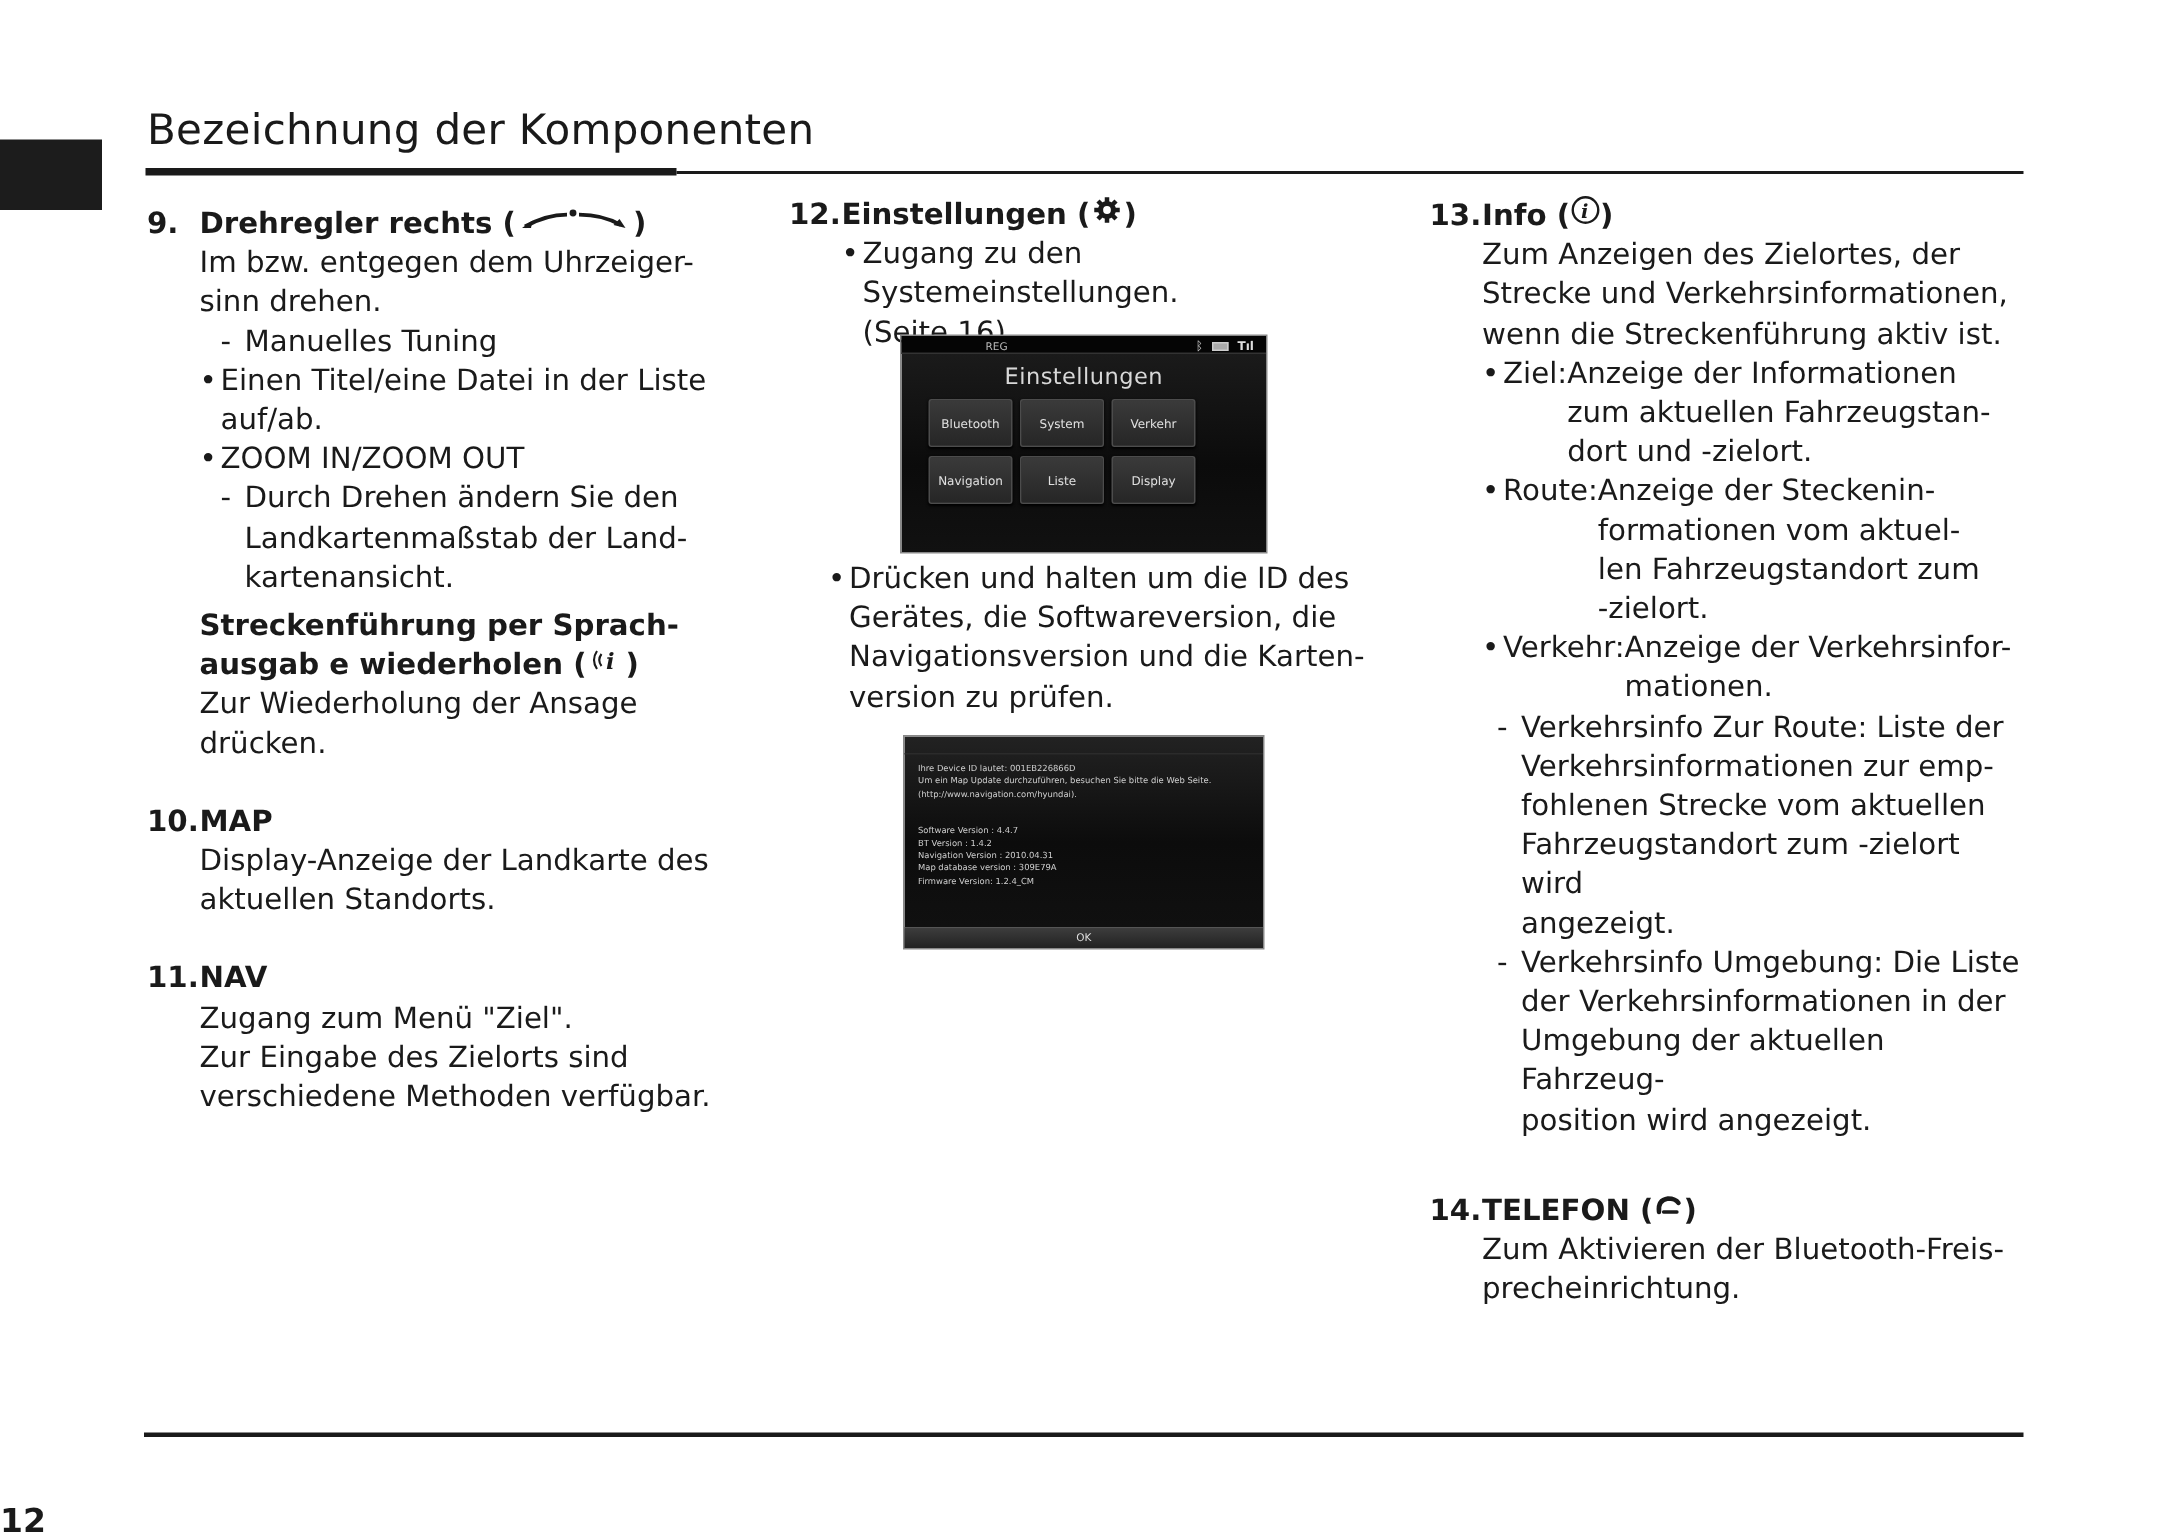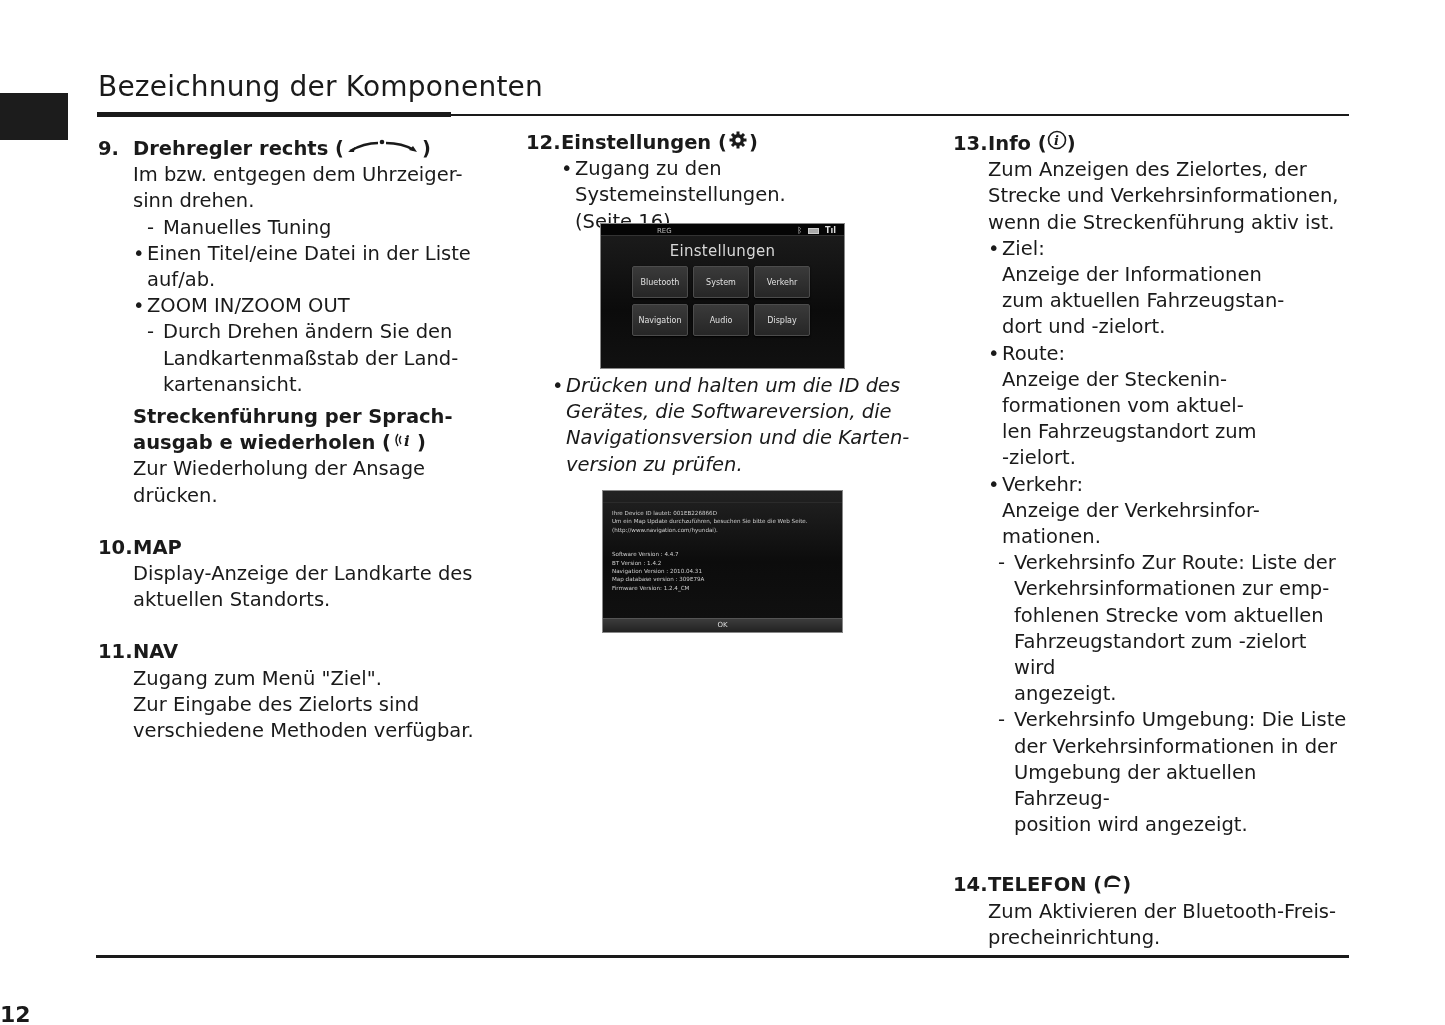--- a/index.html
+++ b/index.html
@@ -22,32 +22,32 @@
   .indent { padding-left: 35px; }
   .bullet { position: relative; padding-left: 14px; }
   .bullet::before { content: "•"; position: absolute; left: 0; top: 0; }
   .dash { position: relative; padding-left: 30px; }
   .dash::before { content: "-"; position: absolute; left: 14px; top: 0; }
   .gap { height: 26px; }
   .gap-s { height: 6px; }
 
   .icon-inline { display: inline-block; vertical-align: middle; margin: 0 2px; }
 
-  .label-hang { display: flex; flex-direction: column; }
+  .label-hang { display: flex; }
   .label-hang .lbl { white-space: nowrap; }
 
   
   .screen1 { position: absolute; left: 600px; top: 223px; width: 245px; height: 146px; background: linear-gradient(#1d1d1d, #0b0b0b 60%, #111); border: 1px solid #888; }
   .s1-status { height: 12px; background: #050505; border-bottom: 1px solid #333; display: flex; align-items: flex-end; justify-content: space-between; padding: 0 8px 0 56px; font-size: 7px; color: #bbb; }
   .s1-status-icons { display: flex; gap: 6px; align-items: center; }
   .bt-glyph { font-size: 8px; color: #ddd; }
   .batt { width: 11px; height: 6px; border: 1px solid #ccc; background: #aaa; }
   .sig { font-size: 8px; color: #ddd; font-weight: bold; }
   .s1-title { text-align: center; color: #d8d8d8; font-size: 15px; margin-top: 6px; letter-spacing: 0.3px; }
-  .s1-grid { position: absolute; left: 31px; top: 42px; display: grid; grid-template-columns: 56px 56px 56px; grid-gap: 6px 5px; }
+  .s1-grid { position: absolute; left: 18px; top: 42px; display: grid; grid-template-columns: 56px 56px 56px; grid-gap: 6px 5px; }
   .s1-btn { height: 32px; background: linear-gradient(#3a3a3a, #262626); border: 1px solid #4c4c4c; border-radius: 2px; color: #e0e0e0; font-size: 8px; display: flex; align-items: center; justify-content: center; box-shadow: 0 1px 2px #000; }
 
   
   .screen2 { position: absolute; left: 602px; top: 490px; width: 241px; height: 143px; background: linear-gradient(#222, #0c0c0c 50%, #111); border: 1px solid #888; color: #cfcfcf; font-size: 5.6px; line-height: 8.4px; }
   .s2-top { height: 12px; border-bottom: 1px solid #2b2b2b; }
   .s2-body { padding: 6px 0 0 9px; }
   .s2-ver { margin-top: 16px; }
   .s2-ok { position: absolute; left: 0; right: 0; bottom: 0; height: 14px; background: linear-gradient(#3c3c3c, #222); border-top: 1px solid #555; display: flex; align-items: center; justify-content: center; font-size: 7px; color: #ddd; }
 
   .foot-rule { position: absolute; left: 96px; top: 955px; width: 1253px; height: 3px; background: #1a1a1a; }
@@ -180,26 +180,26 @@
       <span class="batt"></span>
       <span class="sig">Tıl</span>
     </span>
   </div>
   <div class="s1-title">Einstellungen</div>
   <div class="s1-grid">
     <div class="s1-btn">Bluetooth</div>
     <div class="s1-btn">System</div>
     <div class="s1-btn">Verkehr</div>
     <div class="s1-btn">Navigation</div>
-    <div class="s1-btn">Audio</div>
+    <div class="s1-btn">Liste</div>
     <div class="s1-btn">Display</div>
   </div>
 </div>
 
-<div class="col" style="left:552px; top:373px; width:380px;font-style:italic;">
+<div class="col" style="left:552px; top:373px; width:380px;">
   <div class="bullet">
     <div>Drücken und halten um die ID des</div>
     <div>Gerätes, die Softwareversion, die</div>
     <div>Navigationsversion und die Karten-</div>
     <div>version zu prüfen.</div>
   </div>
 </div>
 
 <div class="screen2">
   <div class="s2-top"></div>

